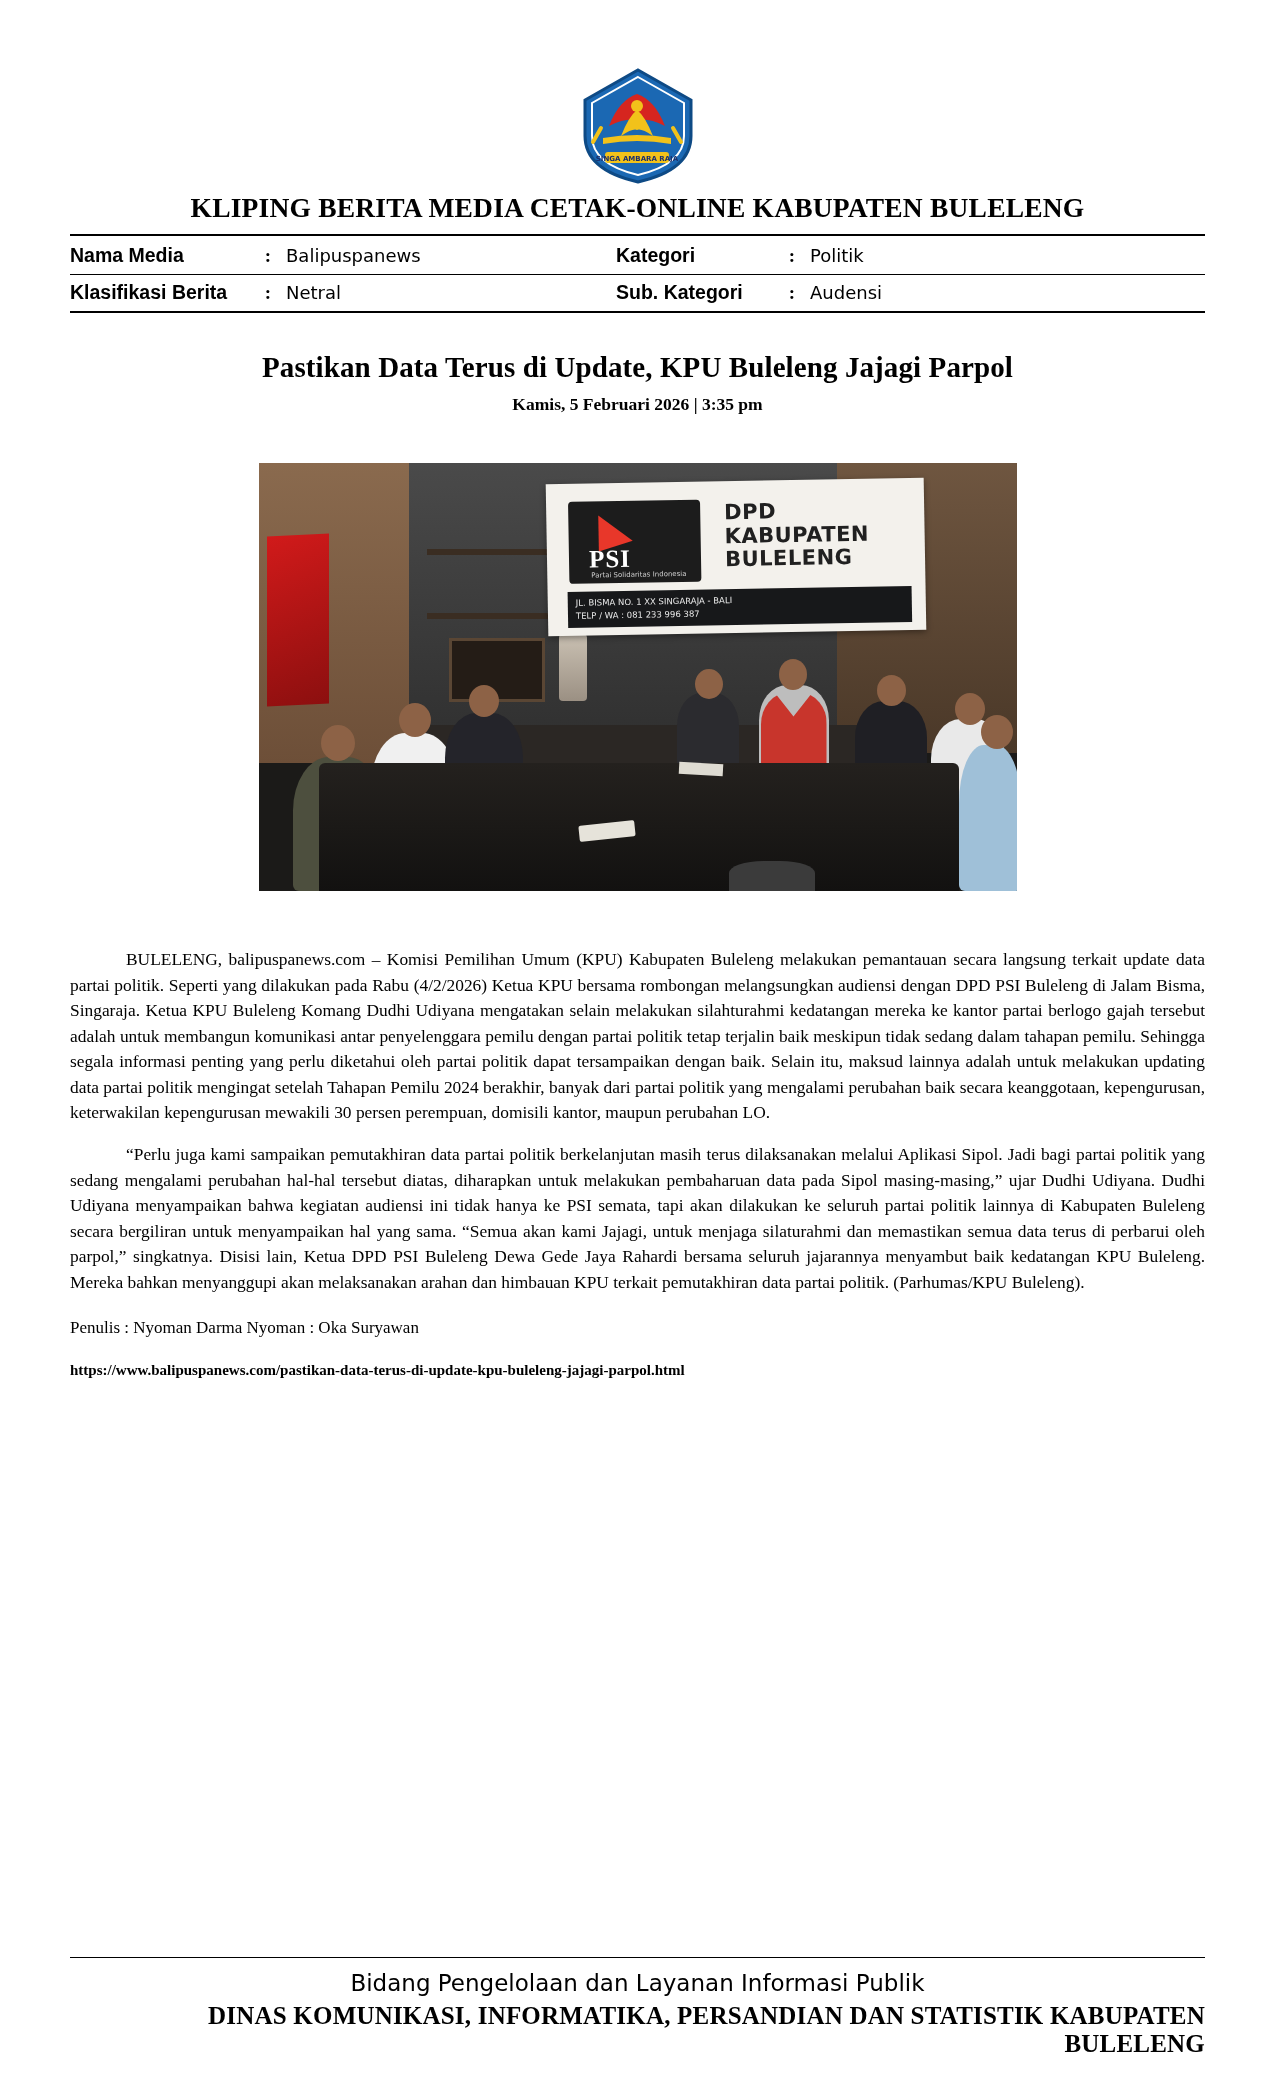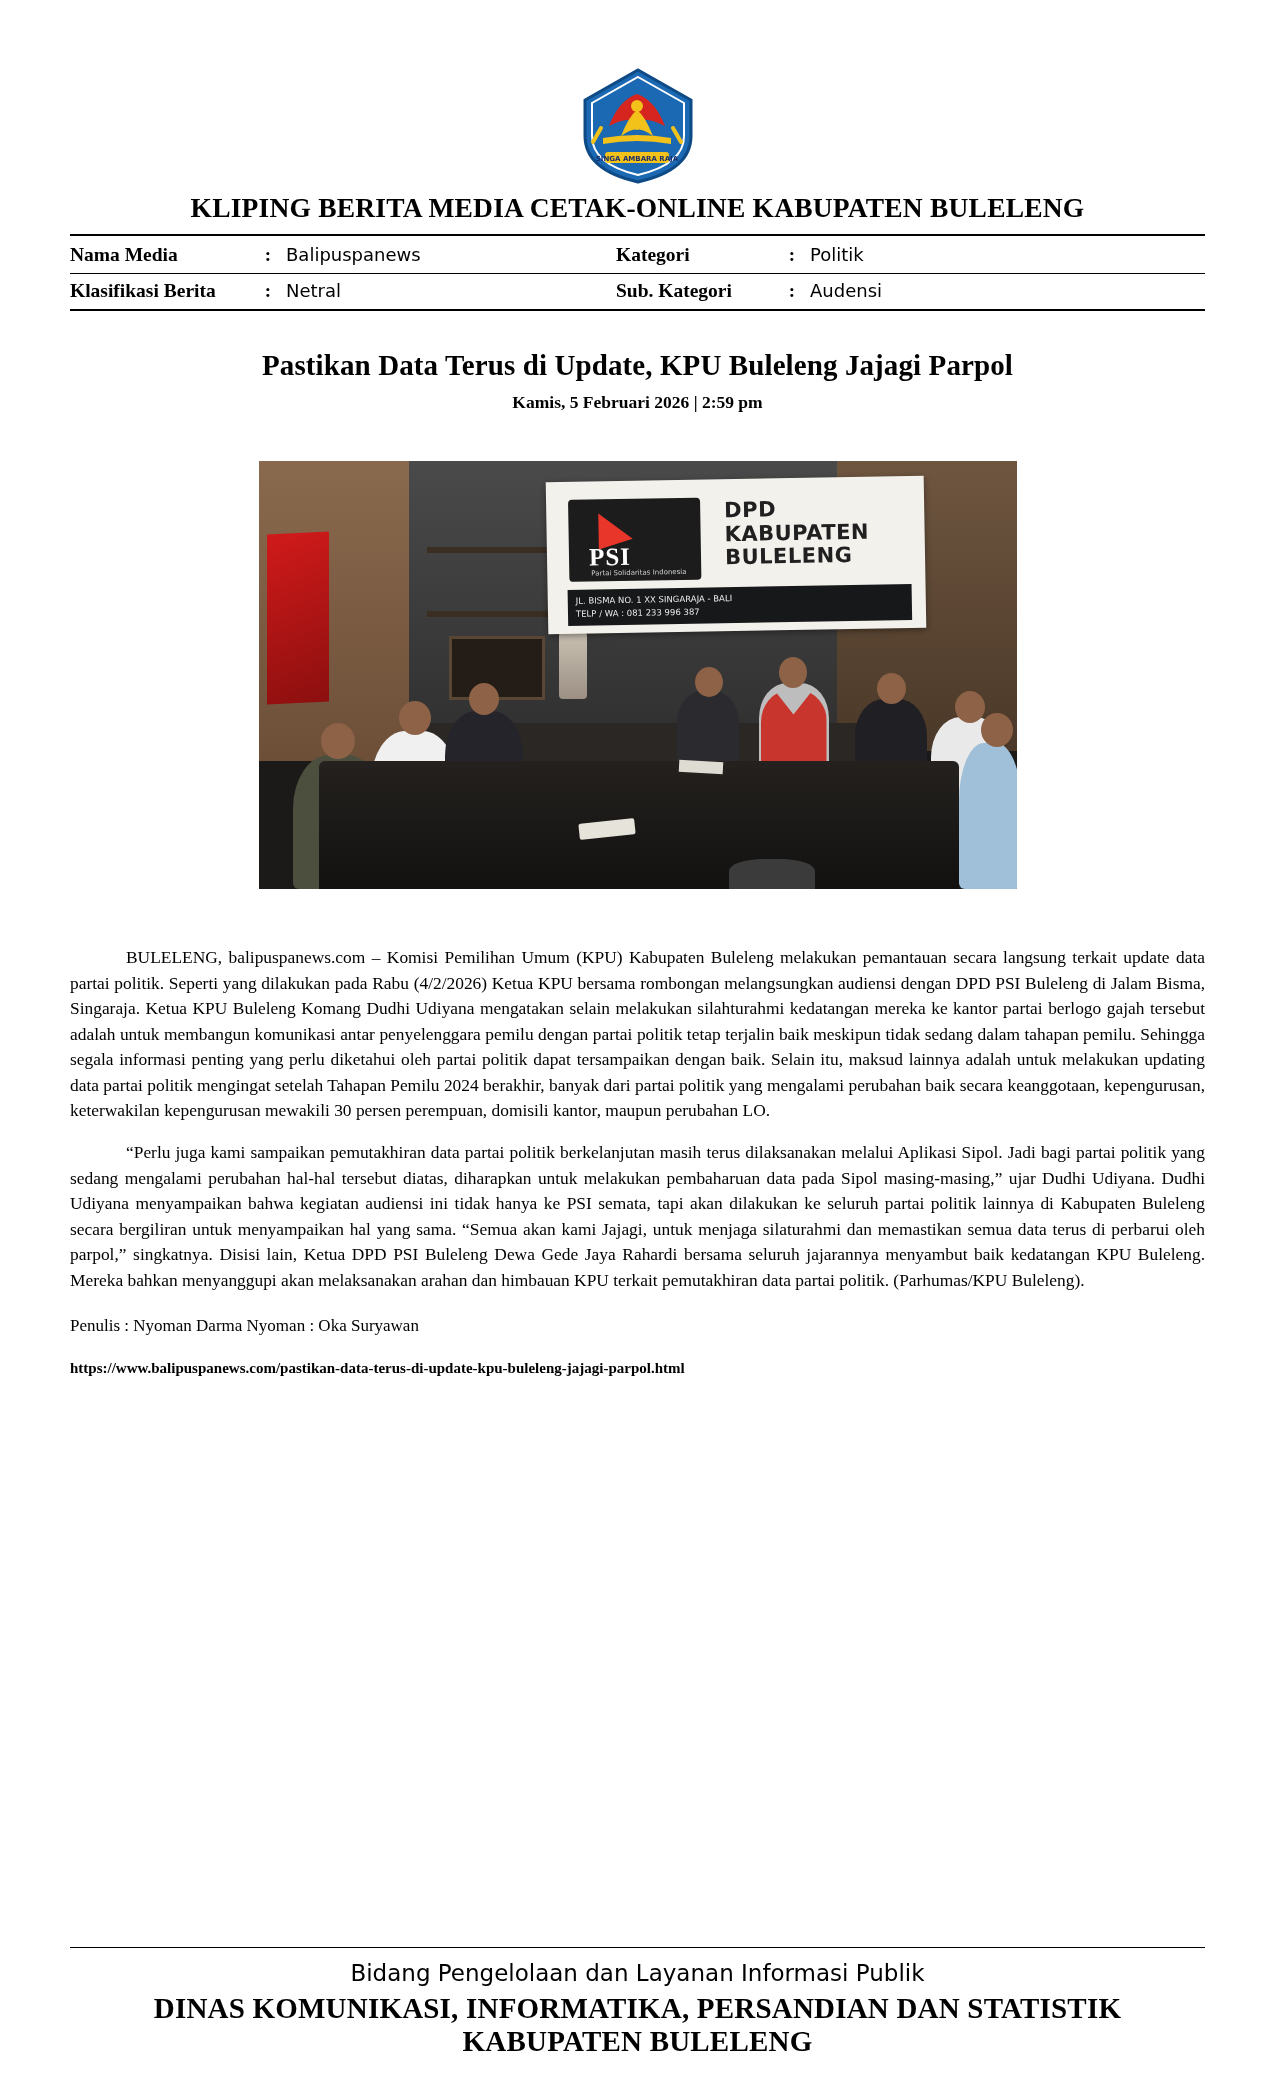--- a/index.html
+++ b/index.html
@@ -62,21 +62,21 @@
     width: 100%;
     border-collapse: collapse;
     margin-top: 2px;
   }
   .meta td {
     padding: 6px 0 7px 0;
     vertical-align: baseline;
     font-size: 19px;
   }
   .meta .lbl {
-    font-family: Liberation Serif, serif;
+    font-family: Liberation Sans, sans-serif;
     font-weight: bold;
     font-size: 19.5px;
     white-space: nowrap;
   }
   .meta .colon {
     width: 16px;
     text-align: center;
     font-weight: bold;
   }
   .meta .val {
@@ -258,22 +258,23 @@
     text-align: center;
   }
   .footer .f1 {
     font-family: "DejaVu Sans", sans-serif;
     font-size: 23px;
     margin-bottom: 6px;
   }
   .footer .f2 {
     font-family: "Liberation Serif", serif;
     font-weight: bold;
-    font-size: 29px;
+    font-size: 25px;
     letter-spacing: .2px;
+    text-align: right;
   }
   .footer-rule {
     border: none;
     border-top: 1.5px solid #000;
     margin: 0 0 12px 0;
   }
 </style>
 </head>
 <body>
 
@@ -319,21 +320,21 @@
       <td class="val c3">Netral</td>
       <td class="lbl c4">Sub. Kategori</td>
       <td class="colon">:</td>
       <td class="val">Audensi</td>
     </tr>
   </tbody>
     </table>
   <hr class="rule">
 
   <div class="title">Pastikan Data Terus di Update, KPU Buleleng Jajagi Parpol</div>
-  <div class="subtitle">Kamis, 5 Februari 2026 | 2:59 pm</div>
+  <div class="subtitle">Kamis, 5 Februari 2026 | 3:35 pm</div>
 
   <div class="photo-wrap">
     <div class="photo">
       <div class="ph-wallL"></div>
       <div class="ph-wallC"></div>
       <div class="ph-wallR"></div>
       <div class="ph-redposter"></div>
       <div class="ph-shelf2"></div>
       <div class="ph-shelf"></div>
       <div class="ph-frame"></div>

